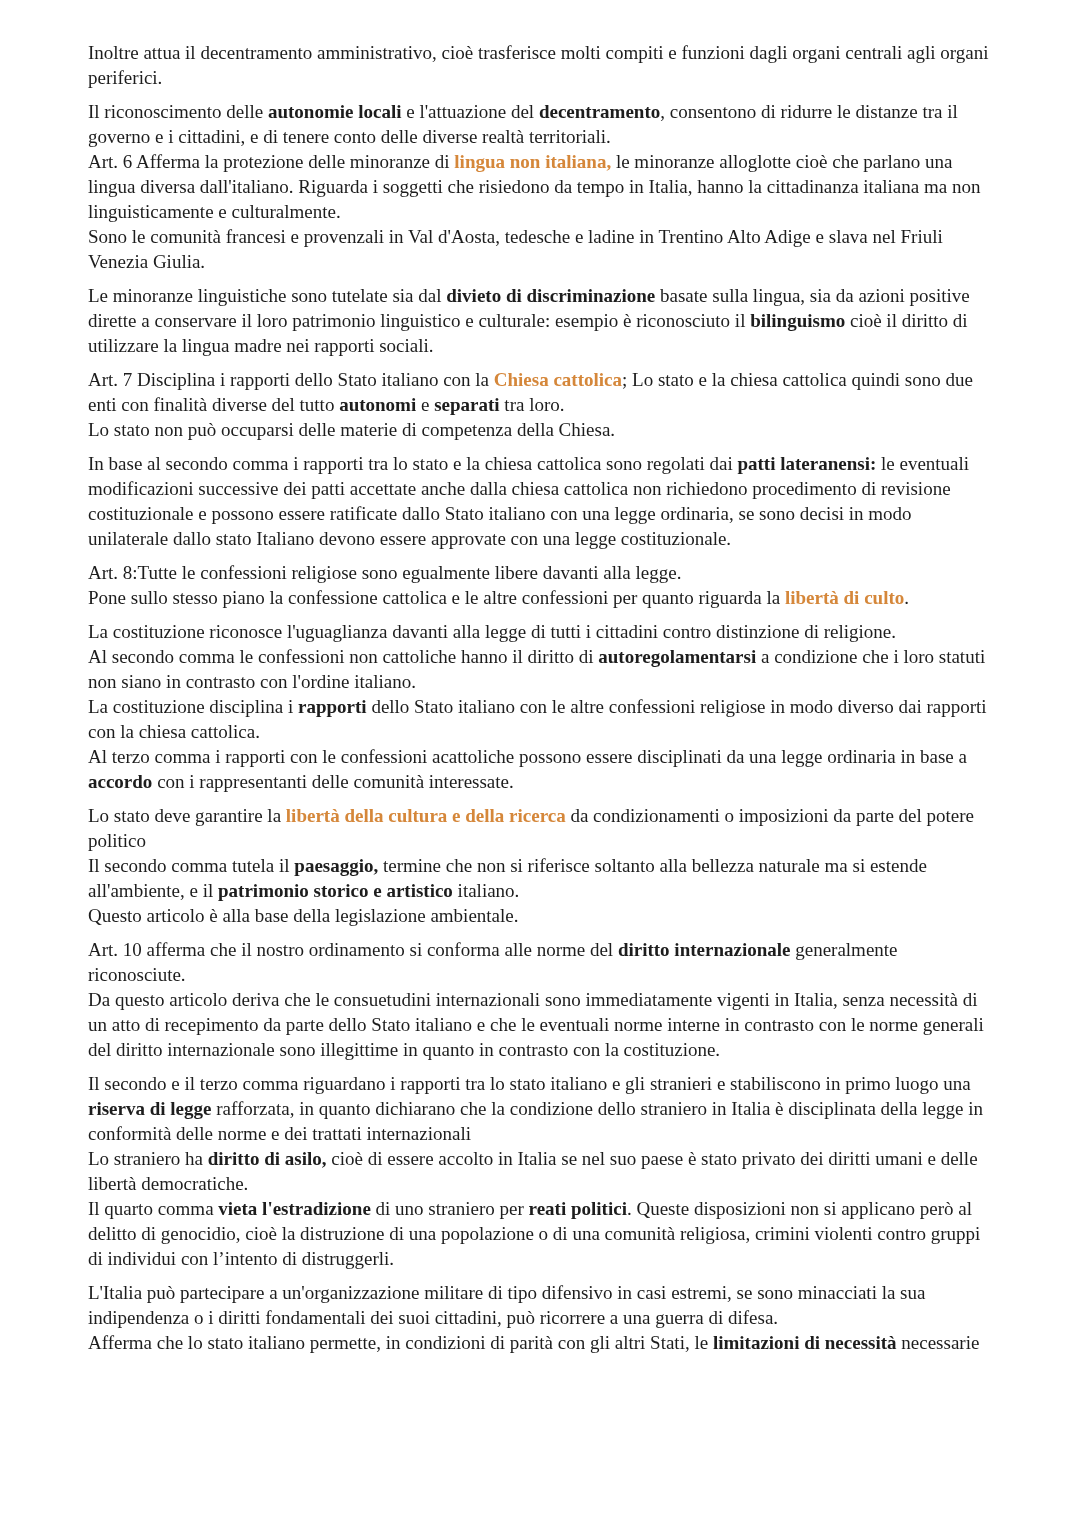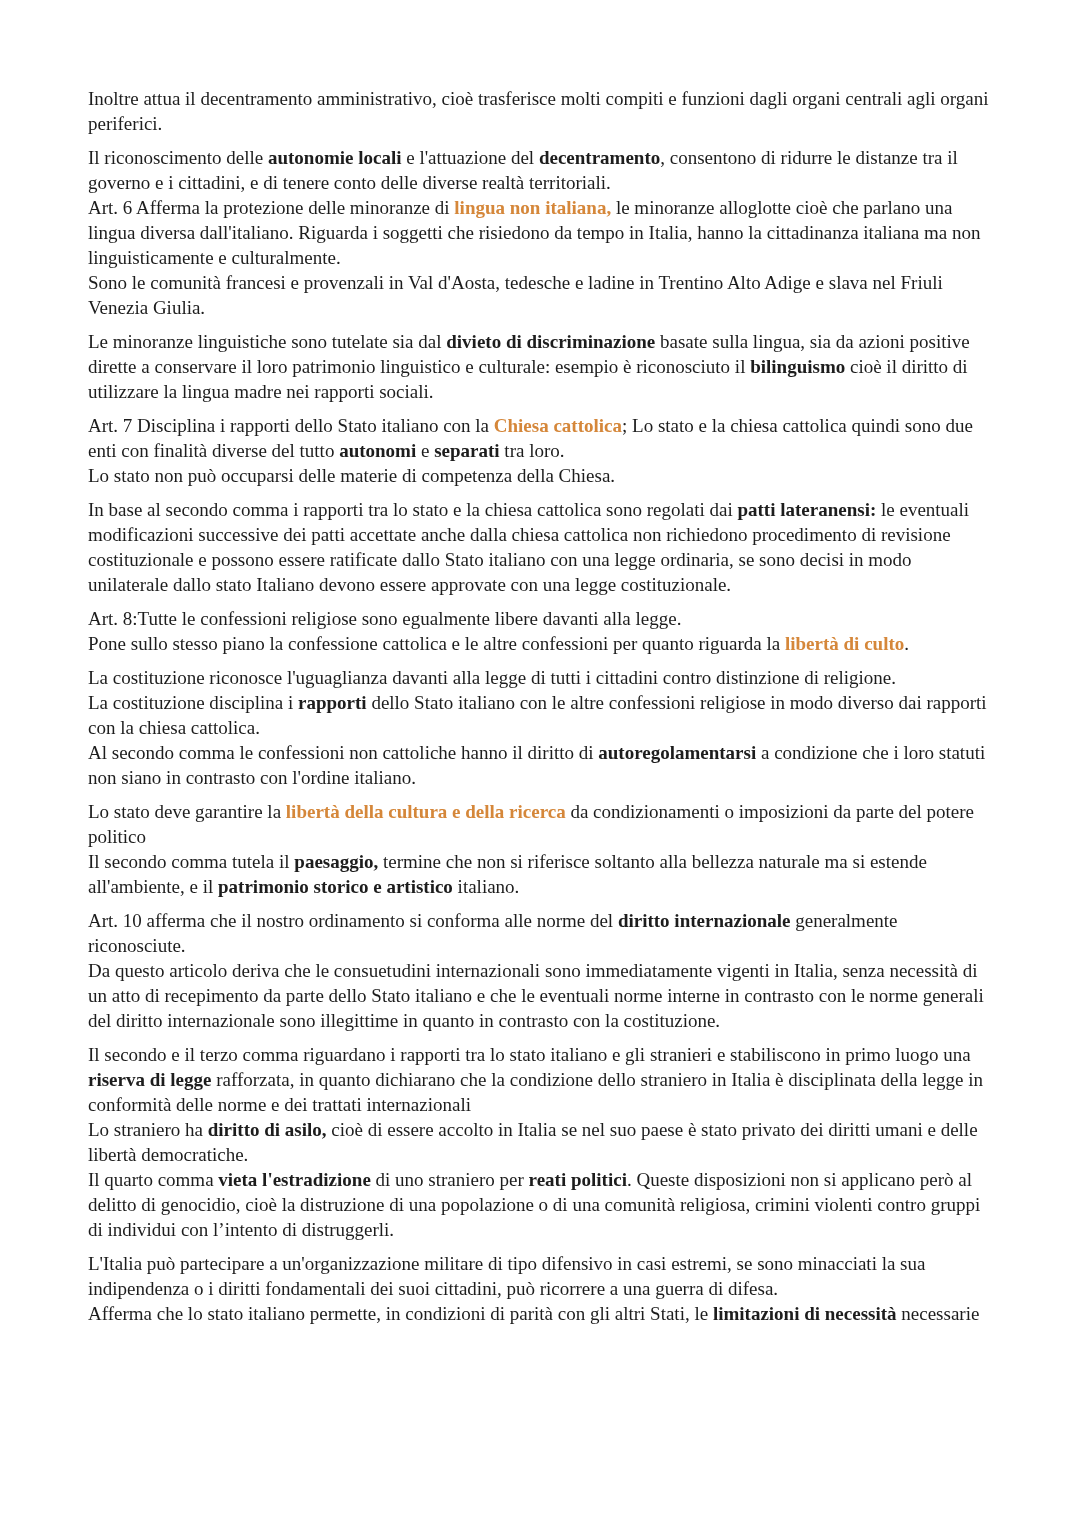--- a/index.html
+++ b/index.html
@@ -12,21 +12,21 @@
     width:1080px;height:1527px;
     background:var(--paper);
     font-family:"Liberation Serif", serif;
     font-size:19px;
     line-height:25px;
     color:var(--ink);
     overflow:hidden;
   }
   .page{
     box-sizing:border-box;
-    padding:86px 0 0 88px;
+    padding:40px 0 0 88px;
     width:1080px;height:1290px;
   }
   .doc{
     width:908px;
   }
   .block{margin-top:9px;}
   .block:first-child{margin-top:0;}
   .sentence{display:block;}
   .run-bold{font-weight:bold;}
   .run-accent{color:var(--accent);font-weight:bold;}
@@ -53,26 +53,28 @@
       </div>
       <div class="block">
         <div class="sentence"><span class="run-normal">In base al secondo comma i rapporti tra lo stato e la chiesa cattolica sono regolati dai </span><span class="run-bold">patti lateranensi:</span><span class="run-normal"> le eventuali modificazioni successive dei patti accettate anche dalla chiesa cattolica non richiedono procedimento di revisione costituzionale e possono essere ratificate dallo Stato italiano con una legge ordinaria, se sono decisi in modo unilaterale dallo stato Italiano devono essere approvate con una legge costituzionale.</span></div>
       </div>
       <div class="block">
         <div class="sentence"><span class="run-normal">Art. 8:Tutte le confessioni religiose sono egualmente libere davanti alla legge.</span></div>
         <div class="sentence"><span class="run-normal">Pone sullo stesso piano la confessione cattolica e le altre confessioni per quanto riguarda la </span><span class="run-accent">libertà di culto</span><span class="run-normal">.</span></div>
       </div>
       <div class="block">
         <div class="sentence"><span class="run-normal">La costituzione riconosce l'uguaglianza davanti alla legge di tutti i cittadini contro distinzione di religione.</span></div>
+        <div class="sentence"><span class="run-normal">Al secondo comma le confessioni non cattoliche hanno il diritto di </span><span class="run-bold">autoregolamentarsi</span><span class="run-normal"> a condizione che i loro statuti non siano in contrasto con l'ordine italiano.</span></div>
         <div class="sentence"><span class="run-normal">La costituzione disciplina i </span><span class="run-bold">rapporti</span><span class="run-normal"> dello Stato italiano con le altre confessioni religiose in modo diverso dai rapporti con la chiesa cattolica.</span></div>
-        <div class="sentence"><span class="run-normal">Al secondo comma le confessioni non cattoliche hanno il diritto di </span><span class="run-bold">autoregolamentarsi</span><span class="run-normal"> a condizione che i loro statuti non siano in contrasto con l'ordine italiano.</span></div>
+        <div class="sentence"><span class="run-normal">Al terzo comma i rapporti con le confessioni acattoliche possono essere disciplinati da una legge ordinaria in base a </span><span class="run-bold">accordo</span><span class="run-normal"> con i rappresentanti delle comunità interessate.</span></div>
       </div>
       <div class="block">
         <div class="sentence"><span class="run-normal">Lo stato deve garantire la </span><span class="run-accent">libertà della cultura e della ricerca</span><span class="run-normal"> da condizionamenti o imposizioni da parte del potere politico</span></div>
         <div class="sentence"><span class="run-normal">Il secondo comma tutela il </span><span class="run-bold">paesaggio,</span><span class="run-normal"> termine che non si riferisce soltanto alla bellezza naturale ma si estende all'ambiente, e il </span><span class="run-bold">patrimonio storico e artistico</span><span class="run-normal"> italiano.</span></div>
+        <div class="sentence"><span class="run-normal">Questo articolo è alla base della legislazione ambientale.</span></div>
       </div>
       <div class="block">
         <div class="sentence"><span class="run-normal">Art. 10 afferma che il nostro ordinamento si conforma alle norme del </span><span class="run-bold">diritto internazionale</span><span class="run-normal"> generalmente riconosciute.</span></div>
         <div class="sentence"><span class="run-normal">Da questo articolo deriva che le consuetudini internazionali sono immediatamente vigenti in Italia, senza necessità di un atto di recepimento da parte dello Stato italiano e che le eventuali norme interne in contrasto con le norme generali del diritto internazionale sono illegittime in quanto in contrasto con la costituzione.</span></div>
       </div>
       <div class="block">
         <div class="sentence"><span class="run-normal">Il secondo e il terzo comma riguardano i rapporti tra lo stato italiano e gli stranieri e stabiliscono in primo luogo una </span><span class="run-bold">riserva di legge</span><span class="run-normal"> rafforzata, in quanto dichiarano che la condizione dello straniero in Italia è disciplinata della legge in conformità delle norme e dei trattati internazionali</span></div>
         <div class="sentence"><span class="run-normal">Lo straniero ha </span><span class="run-bold">diritto di asilo,</span><span class="run-normal"> cioè di essere accolto in Italia se nel suo paese è stato privato dei diritti umani e delle libertà democratiche.</span></div>
         <div class="sentence"><span class="run-normal">Il quarto comma </span><span class="run-bold">vieta l'estradizione</span><span class="run-normal"> di uno straniero per </span><span class="run-bold">reati politici</span><span class="run-normal">. Queste disposizioni non si applicano però al delitto di genocidio, cioè la distruzione di una popolazione o di una comunità religiosa, crimini violenti contro gruppi di individui con l’intento di distruggerli.</span></div>
       </div>

